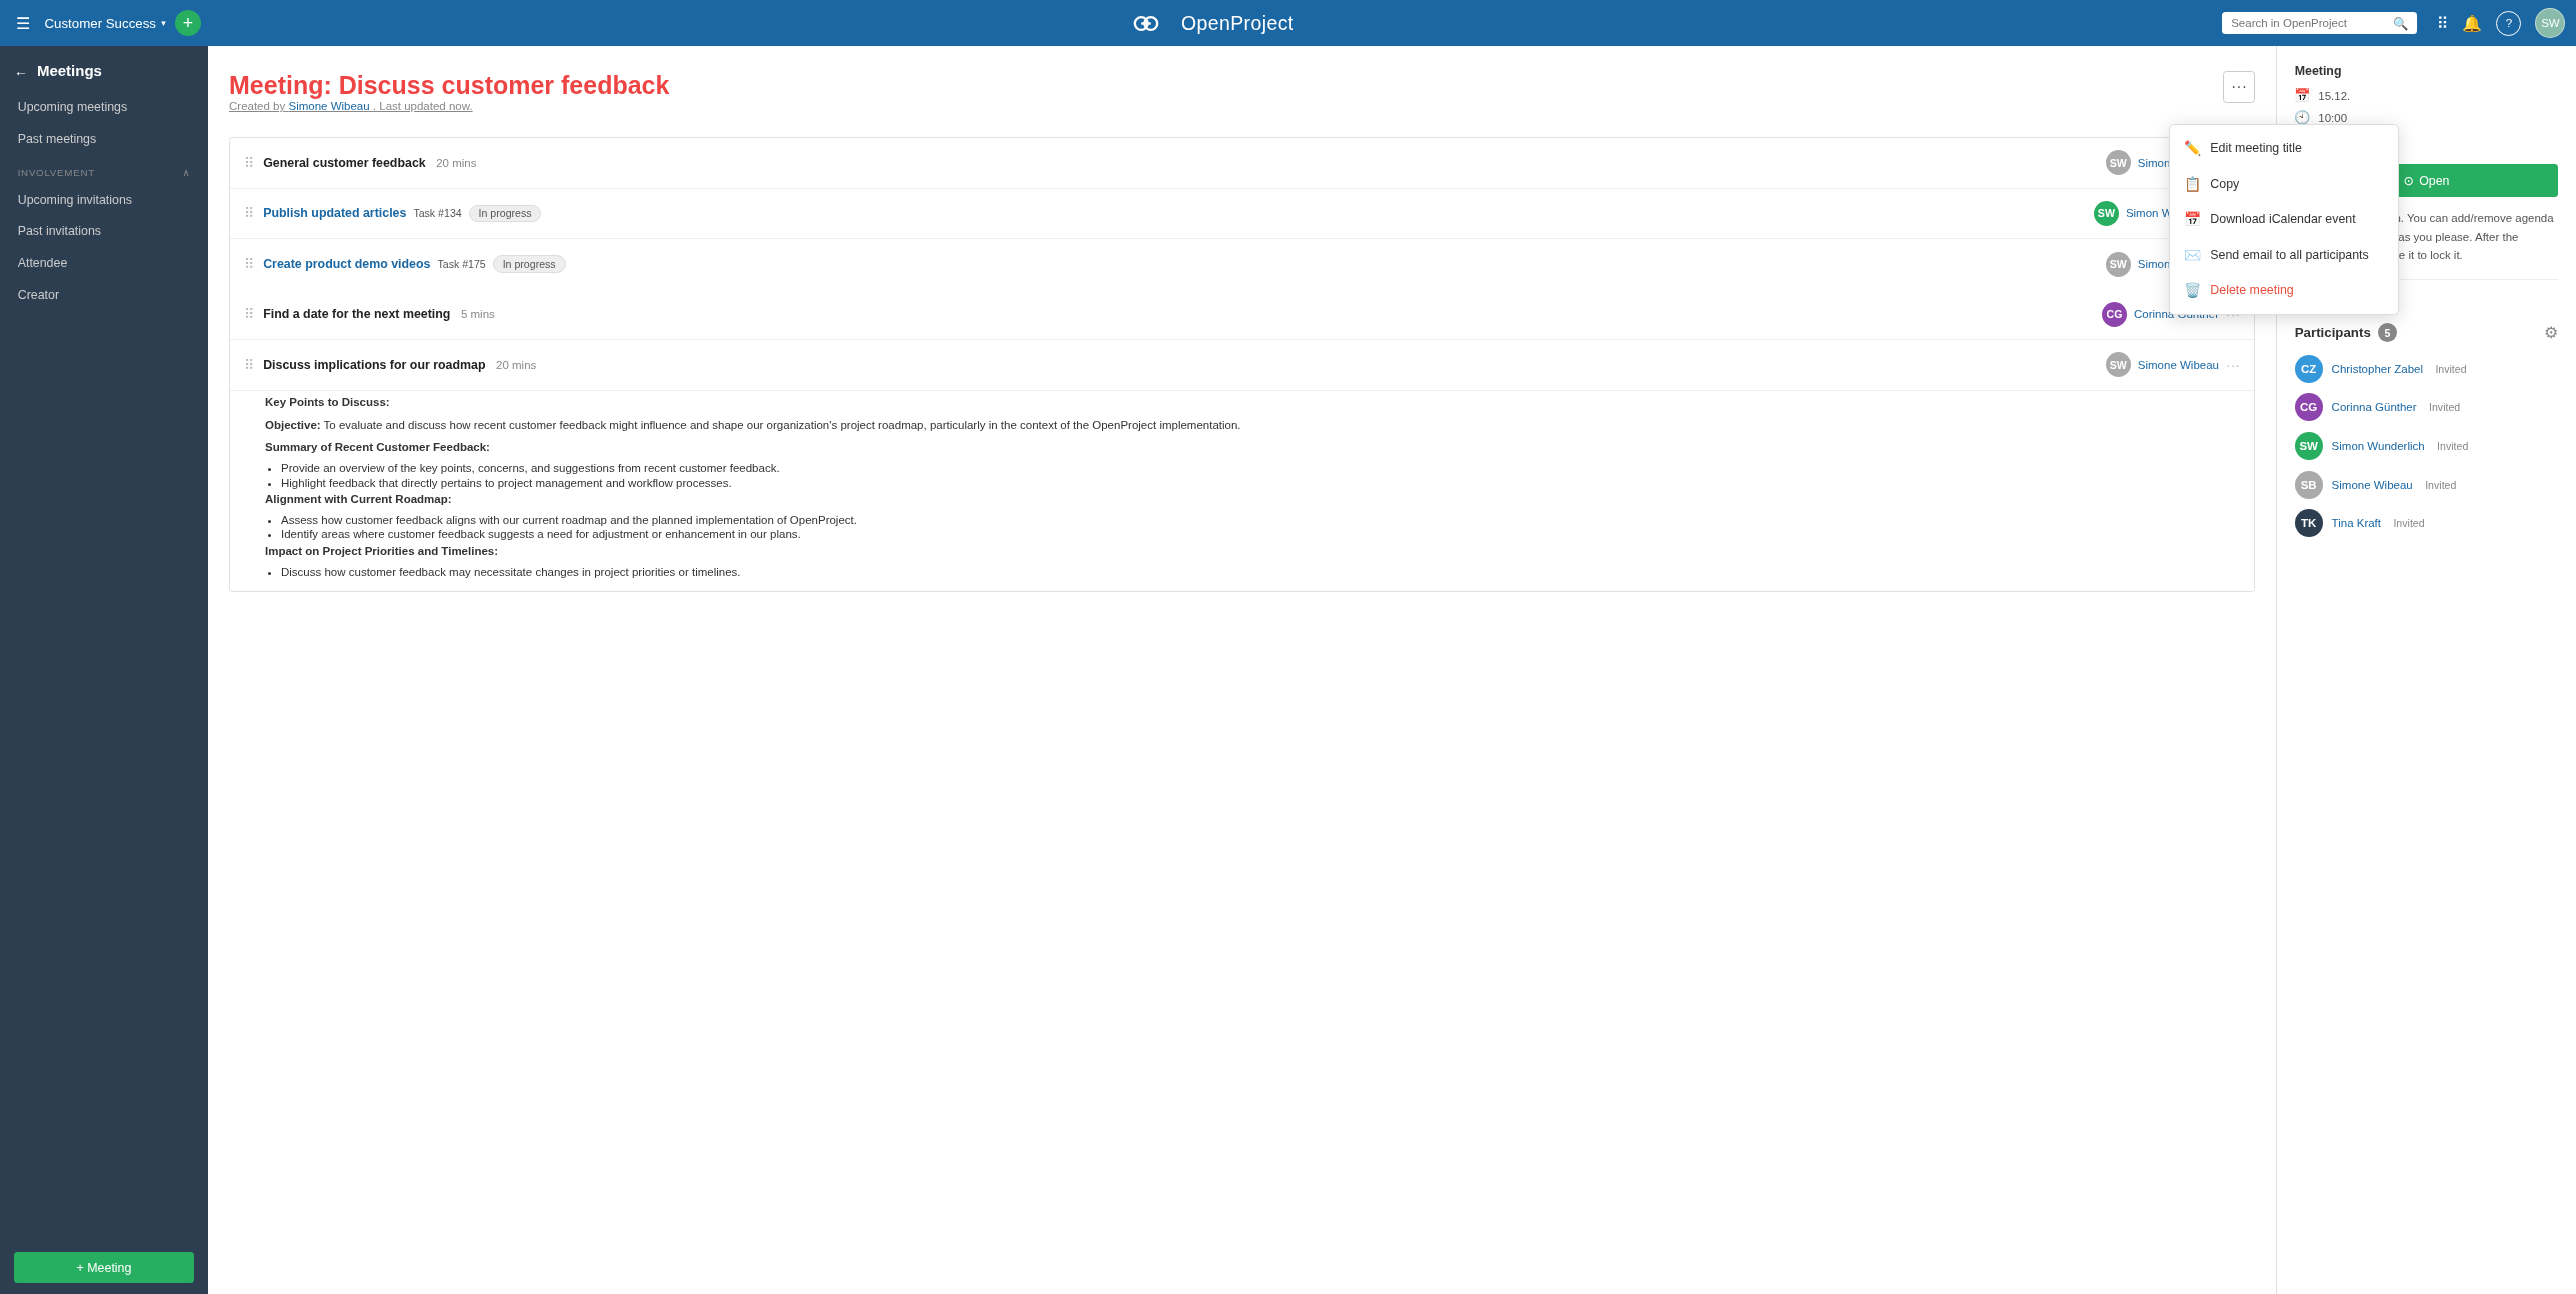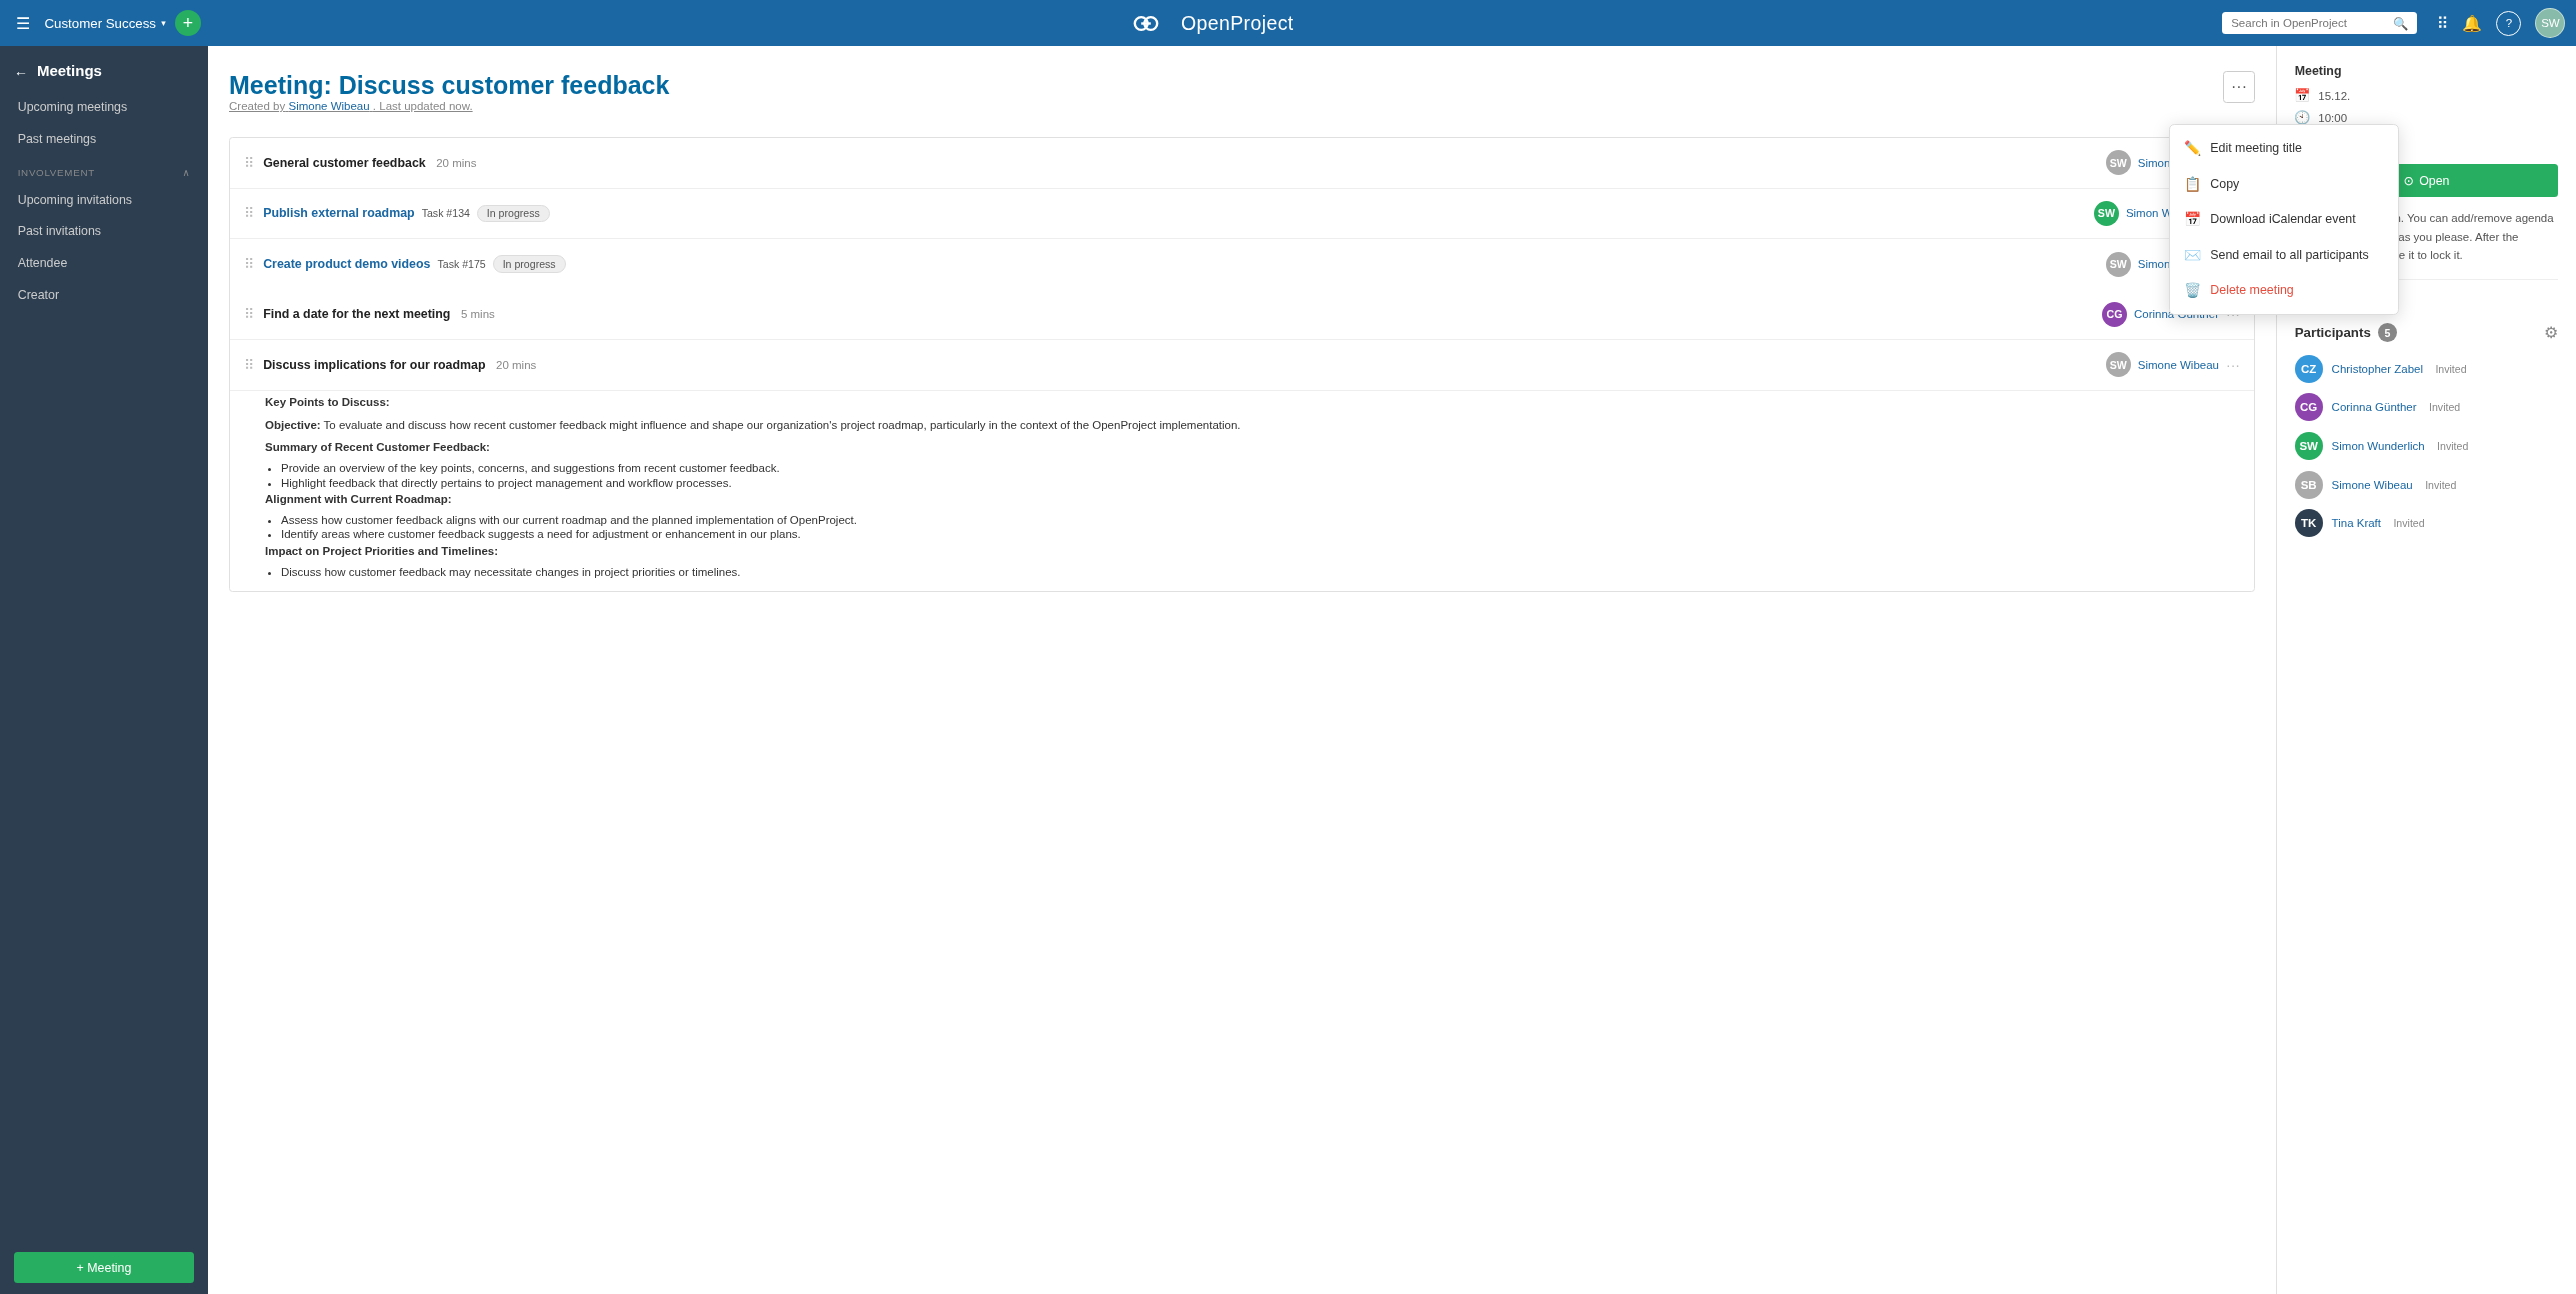--- a/index.html
+++ b/index.html
@@ -136,21 +136,21 @@
       overflow-y: auto;
       padding: 25px 21px;
       background: white;
     }
     .meeting-header {
       display: flex;
       align-items: flex-start;
       justify-content: space-between;
       margin-bottom: 5.3px;
     }
-    .meeting-title { font-size: 25px; font-weight: 600; color: #0369a1; }
+    .meeting-title { font-size: 25px; font-weight: 600; color: #ef4444; }
     .meeting-subtitle { font-size: 11.5px; color: #888; margin-bottom: 19.5px; text-decoration: underline; }
     .meeting-subtitle a { color: #1a67a3; text-decoration: none; }
     .more-btn {
       border: 0.9px solid #ccc;
       background: white;
       border-radius: 3.5px;
       width: 32px; height: 32px;
       display: flex; align-items: center; justify-content: center;
       cursor: pointer;
       font-size: 16px;
@@ -385,21 +385,21 @@
           <div class="assignee-avatar" style="background:#aaa;">SW</div>
           <span class="assignee-name">Simone Wibeau</span>
           <span class="item-menu-btn">···</span>
         </div>
       </div>
 
       <div class="agenda-item">
         <span class="drag-handle">⠿</span>
         <div class="agenda-item-main">
           <div class="agenda-item-meta">
-            <span class="agenda-item-title link">Publish external roadmap</span>
+            <span class="agenda-item-title link">Publish updated articles</span>
             <span class="task-badge">Task #134</span>
             <span class="status-badge">In progress</span>
           </div>
         </div>
         <div class="agenda-item-right">
           <div class="assignee-avatar" style="background:#27ae60;">SW</div>
           <span class="assignee-name">Simon Wunderlich</span>
           <span class="item-menu-btn">···</span>
         </div>
       </div>

